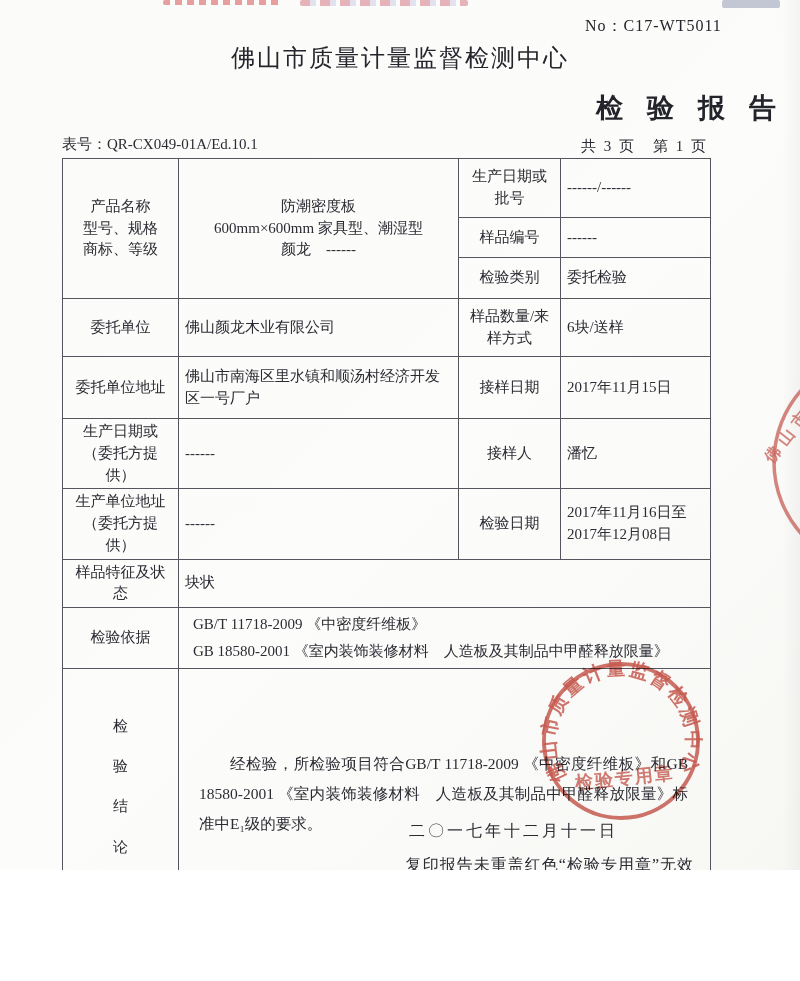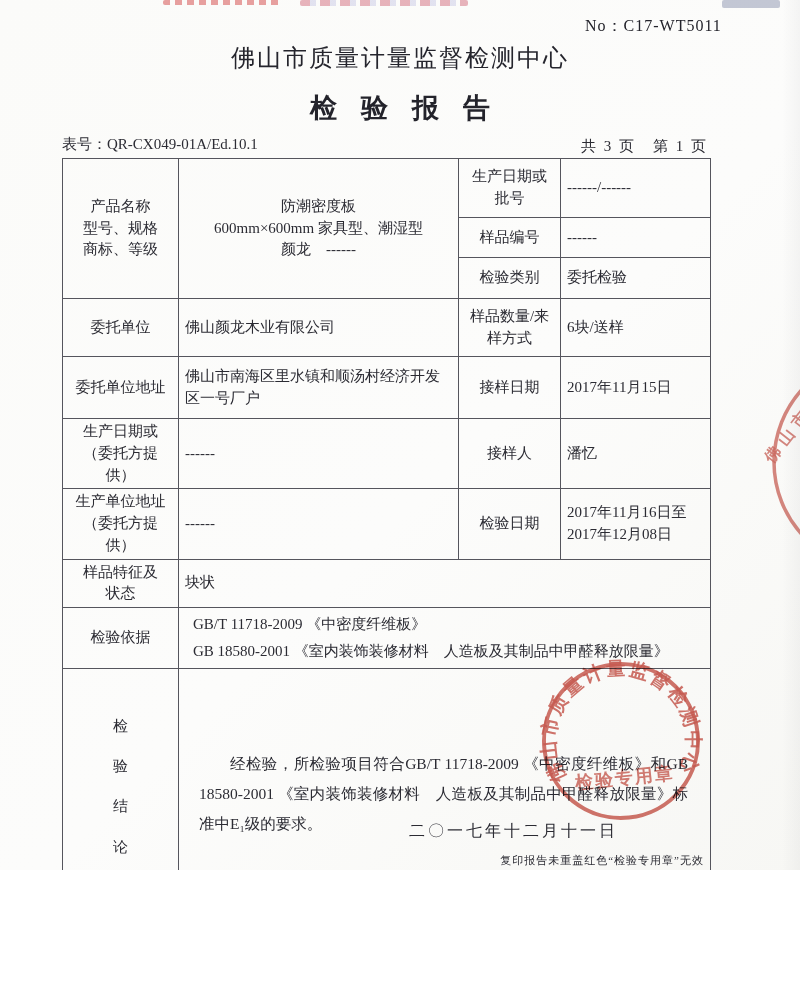--- a/index.html
+++ b/index.html
@@ -23,21 +23,21 @@
   .artifact.a2{left:300px;top:0;width:168px;height:6px;
     background:repeating-linear-gradient(90deg,rgba(205,90,110,.45) 0 10px,rgba(150,150,210,.25) 10px 16px,rgba(255,255,255,0) 16px 20px);}
   .artifact.a3{left:722px;top:0;width:58px;height:8px;
     background:rgba(90,100,140,.35);}
   .watermark-smudge{position:absolute;left:652px;top:971px;width:70px;height:10px;
     background:rgba(120,40,35,.75);filter:blur(1px);border-radius:1px;}
   
   .report-no{position:absolute;top:16px;left:585px;font-size:16px;letter-spacing:1px;color:#23232b;}
   .org-name{position:absolute;top:42px;left:0;width:100%;text-align:center;
     font-size:24px;letter-spacing:2px;color:#25252d;}
-  .doc-title{position:absolute;top:90px;left:0;width:100%;text-align:center;
+  .doc-title{position:absolute;top:90px;left:0;width:100%;text-align:right;
     font-size:27px;font-weight:bold;letter-spacing:24px;text-indent:24px;color:#23232b;}
   .form-row{position:absolute;top:135px;left:62px;width:648px;font-size:15px;}
   .form-no{position:absolute;left:0;top:0;}
   .pagination{position:absolute;right:2px;top:2px;letter-spacing:2px;}
   
   table.report{position:absolute;left:62px;top:158px;width:648px;
     border-collapse:collapse;table-layout:fixed;font-size:15px;color:#2b2b33;}
   table.report td{border:1px solid #55555d;padding:2px 6px;vertical-align:middle;
     line-height:1.45;overflow:hidden;}
   td.lbl{text-align:center;}
@@ -47,21 +47,21 @@
     align-items:center;height:100%;}
   .vlabel span{display:block;}
   tr.r1a td{height:54px;} tr.r1b td{height:35px;} tr.r1c td{height:36px;}
   tr.r2 td{height:53px;} tr.r3 td{height:57px;} tr.r4 td{height:52px;}
   tr.r5 td{height:54px;} tr.r6 td{height:32px;} tr.r7 td{height:56px;}
   tr.r8 td{height:208px;} tr.r9 td{height:119px;}
   td.conclusion-cell{position:relative;vertical-align:top;padding:0;}
   .conclusion-text{padding:14px 16px 0 14px;text-indent:2em;line-height:1.95;
     font-size:15.5px;text-align:justify;}
   .conclusion-date{position:absolute;right:92px;top:150px;font-size:16px;letter-spacing:3px;}
-  .conclusion-note{position:absolute;right:6px;top:184px;font-size:11px;letter-spacing:1px;text-align:center;}
+  .conclusion-note{position:absolute;right:16px;top:184px;font-size:16px;letter-spacing:1px;text-align:center;}
   td.remarks-cell{position:relative;vertical-align:top;}
   .remarks-text{margin-top:42px;text-align:center;font-size:15.5px;letter-spacing:1px;}
   .ink-mark{position:absolute;left:58px;top:76px;width:4px;height:15px;
     background:#3a3a40;border-radius:2px;filter:blur(0.4px);}
   .basis-line{padding-left:8px;line-height:1.8;}
   
   .stamp-main{position:absolute;left:538px;top:658px;width:166px;height:166px;
     mix-blend-mode:multiply;opacity:.88;transform:rotate(-6deg);pointer-events:none;}
   .stamp-side{position:absolute;left:742px;top:372px;width:58px;height:182px;
     mix-blend-mode:multiply;opacity:.8;pointer-events:none;}
@@ -159,21 +159,21 @@
         <span>（委托方提供）</span>
       </td>
       <td class="val">------</td>
       <td class="lbl">检验日期</td>
       <td class="val">
         <span>2017年11月16日至</span><br>
         <span>2017年12月08日</span>
       </td>
     </tr>
     <tr class="r6">
-      <td class="lbl" style="padding:2px 14px;">样品特征及状态</td>
+      <td class="lbl" style="padding:2px 7px;">样品特征及状态</td>
       <td class="val" colspan="3">块状</td>
     </tr>
     <tr class="r7">
       <td class="lbl">检验依据</td>
       <td class="val" colspan="3">
         <div class="basis-line">GB/T 11718-2009 《中密度纤维板》</div>
         <div class="basis-line">GB 18580-2001 《室内装饰装修材料　人造板及其制品中甲醛释放限量》</div>
       </td>
     </tr>
     <tr class="r8">

